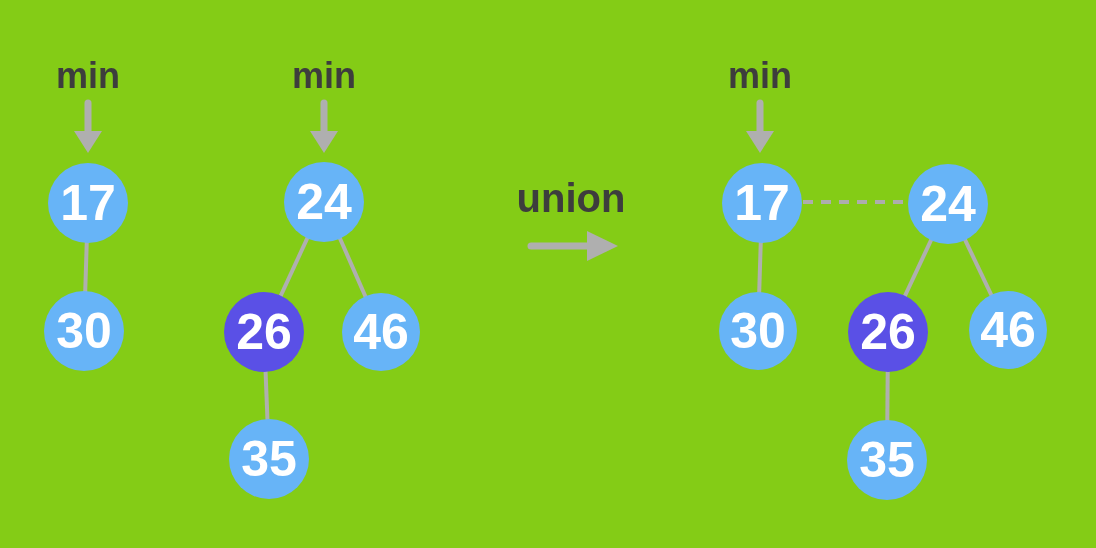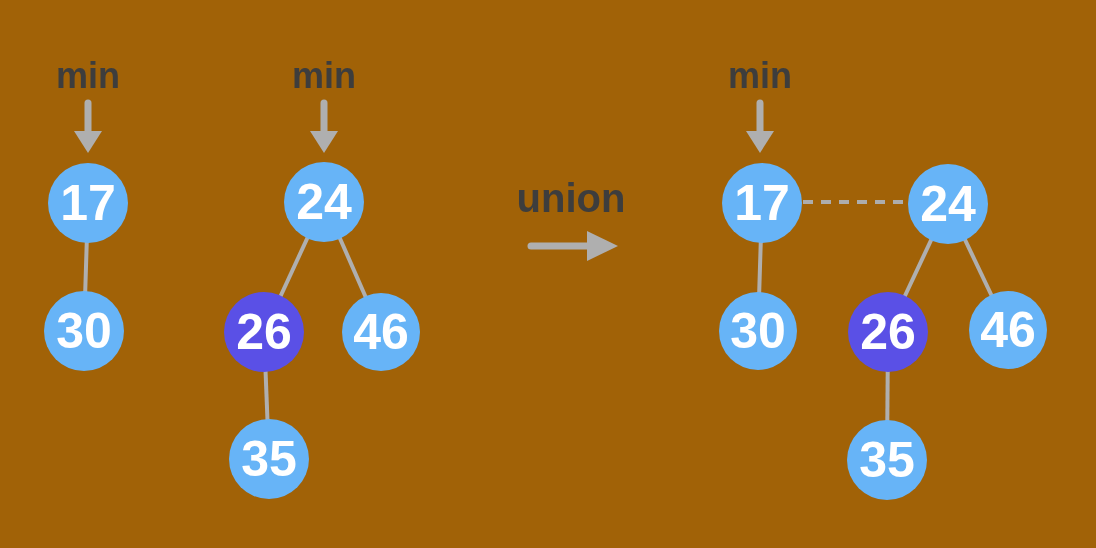--- a/index.html
+++ b/index.html
@@ -4,21 +4,21 @@
 <style>
   html, body {
     margin: 0;
     padding: 0;
     background: #ffffff;
   }
   .canvas {
     position: relative;
     width: 1096px;
     height: 548px;
-    background: #a16207;
+    background: #84cc16;
     overflow: hidden;
   }
   svg { display: block; }
   .min-label {
     font-family: "Liberation Sans", "DejaVu Sans", sans-serif;
     font-size: 36px;
     font-weight: 700;
     text-anchor: middle;
   }
   .union-label {

